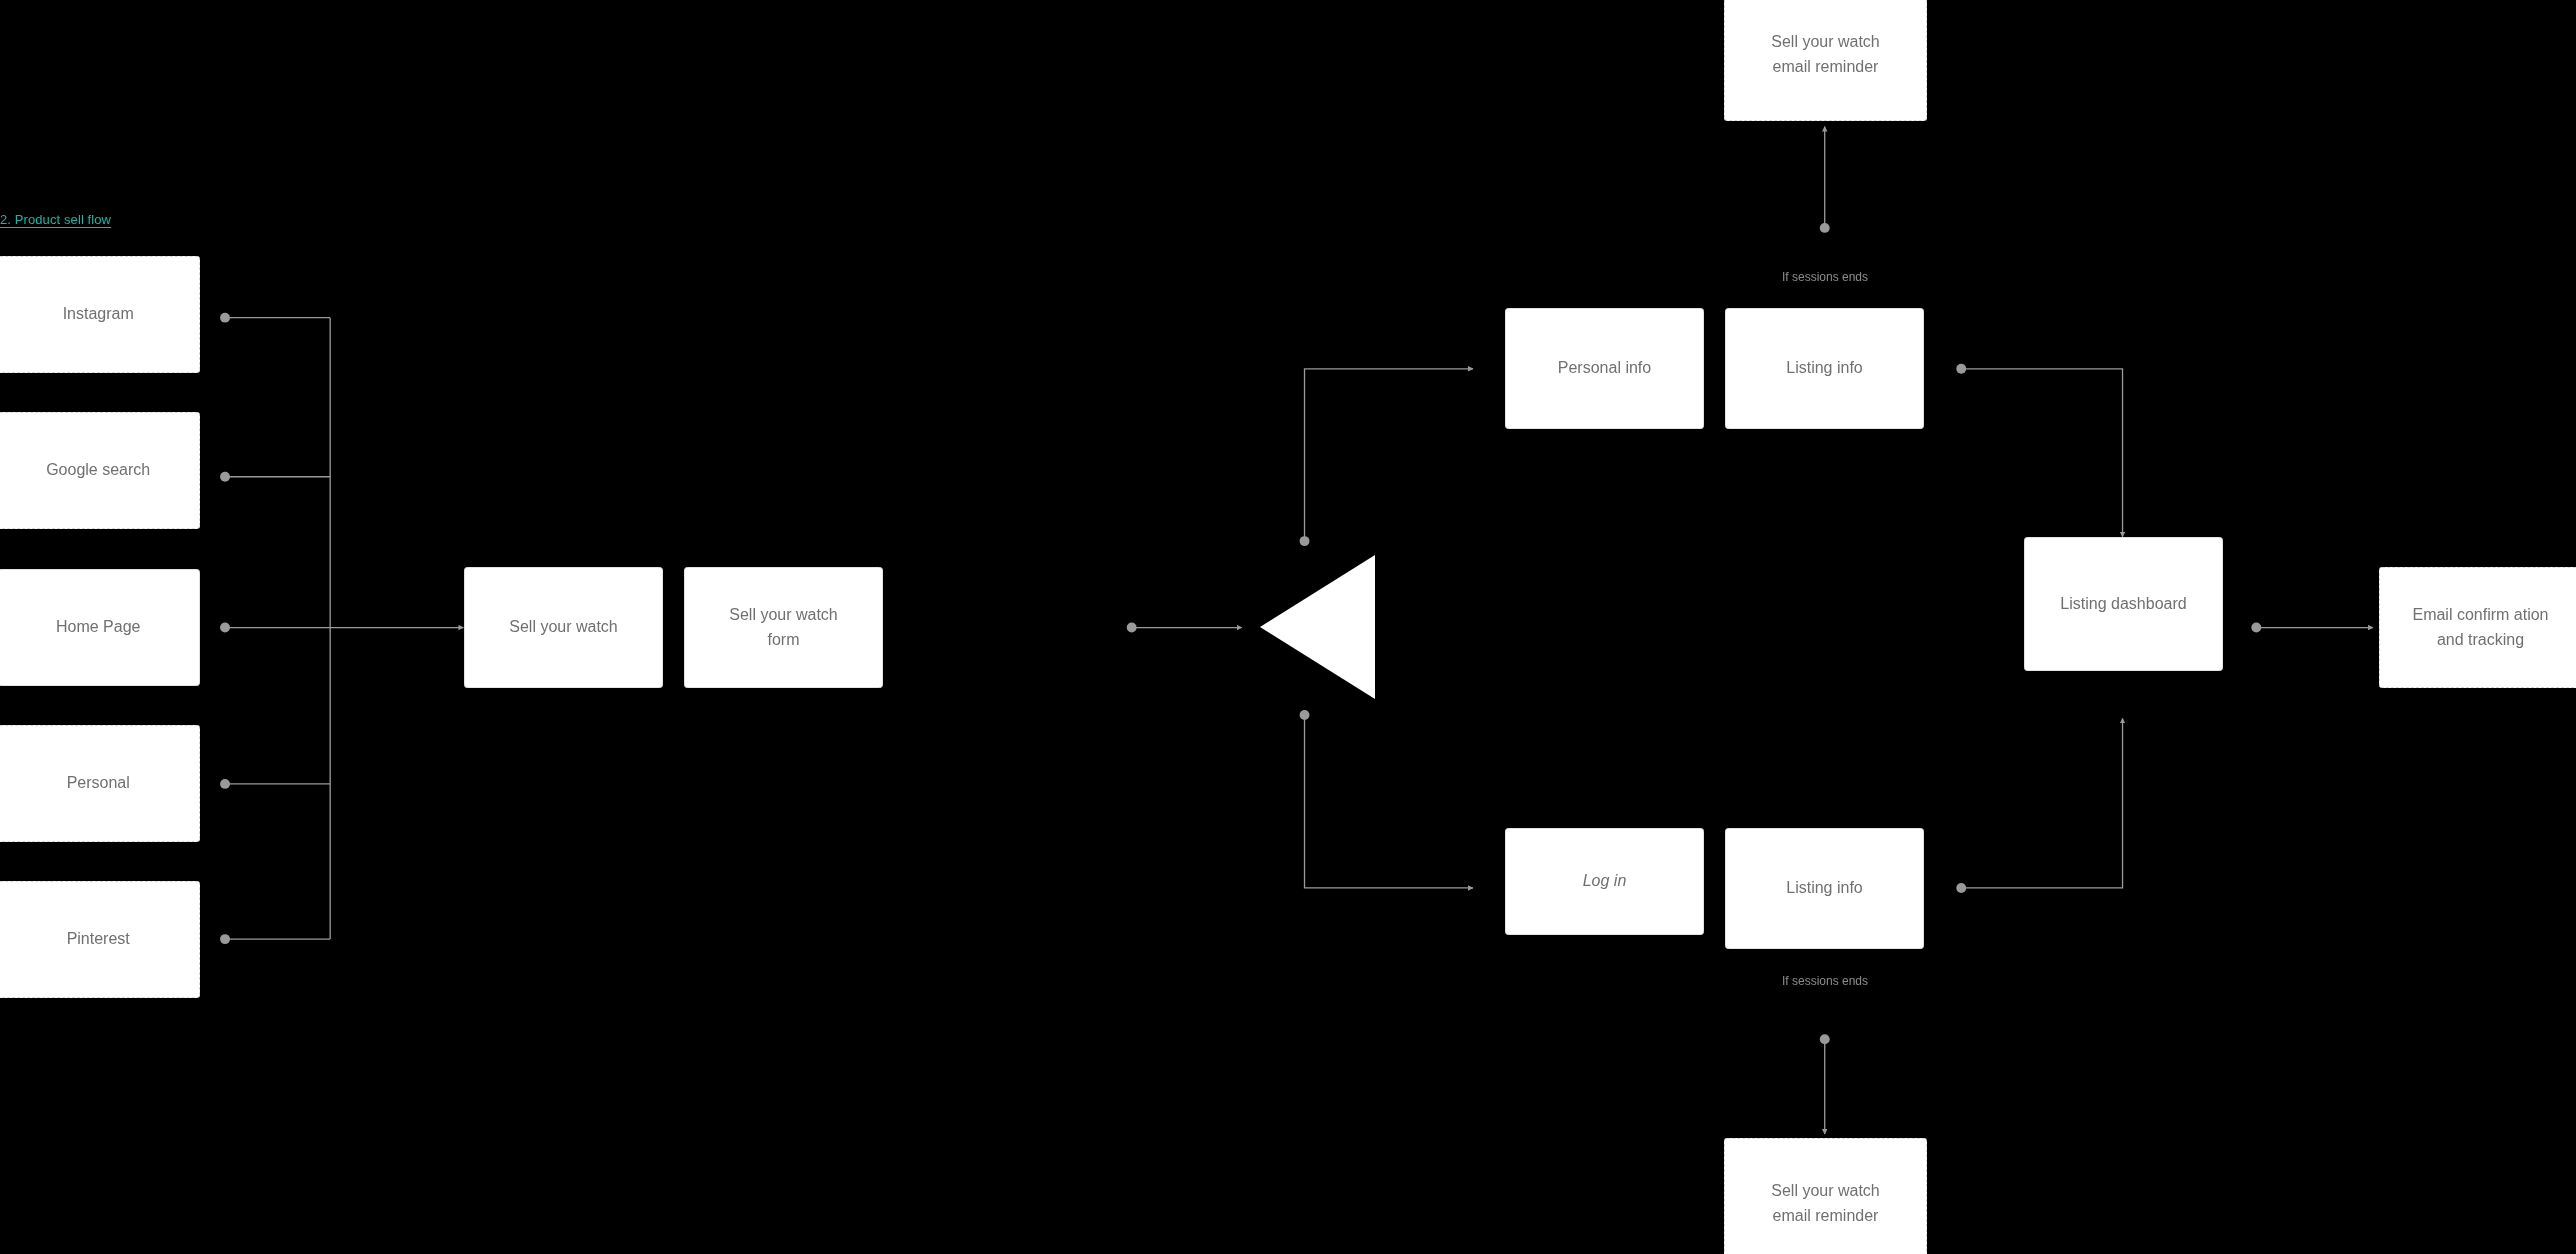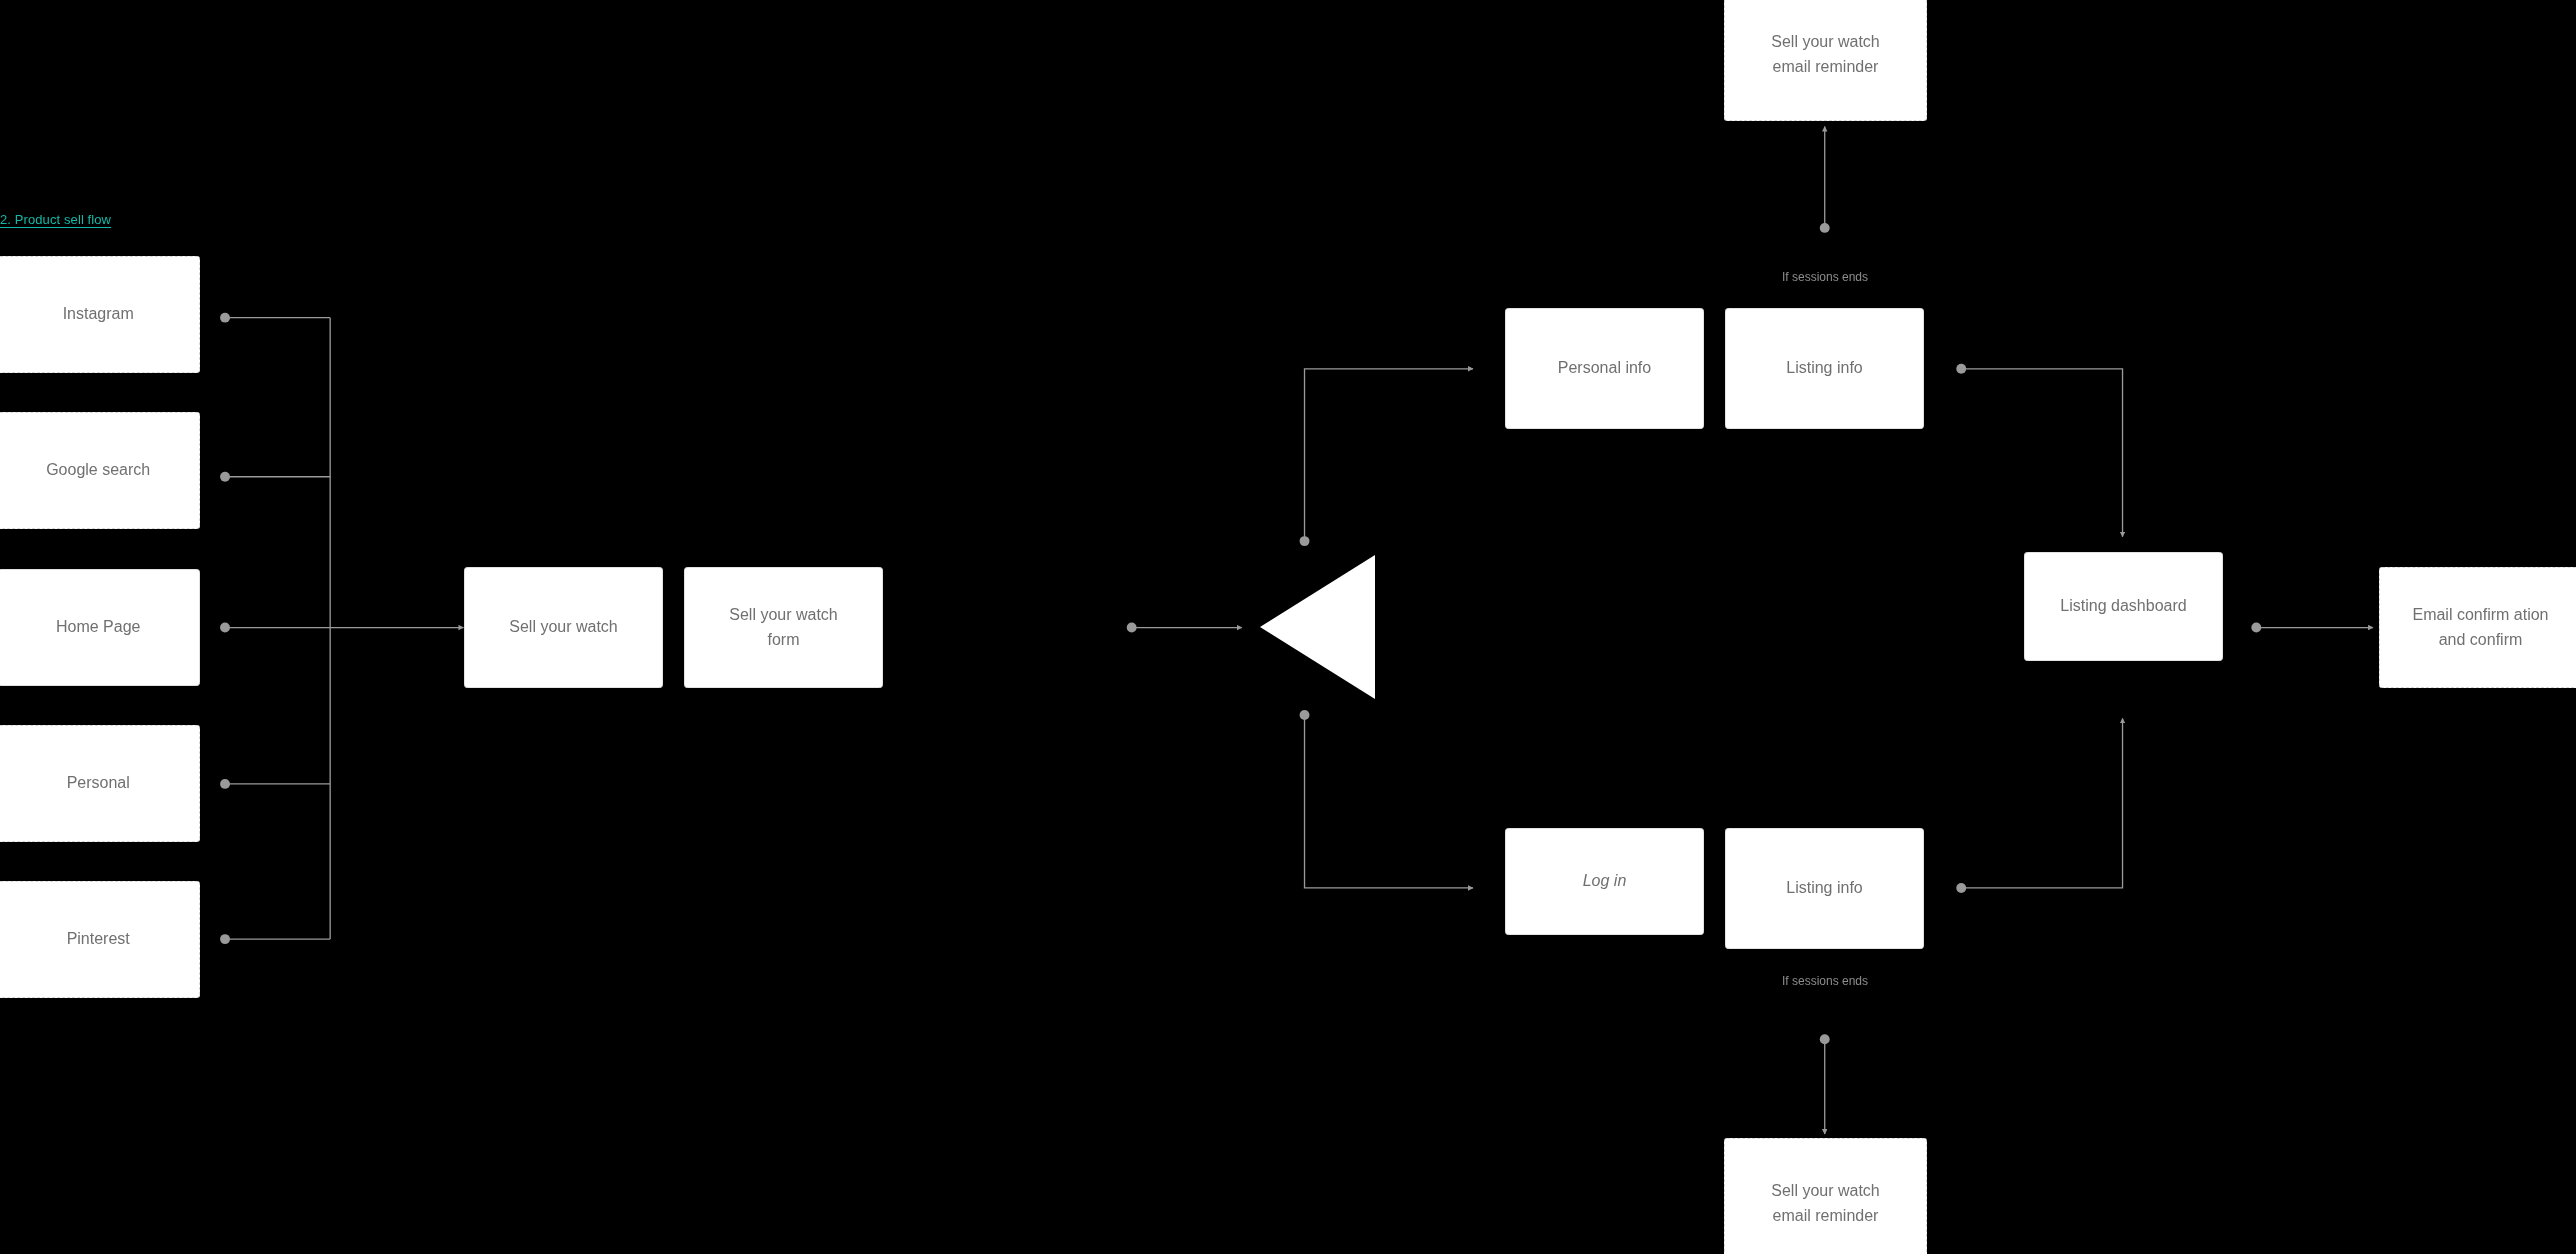--- a/index.html
+++ b/index.html
@@ -168,27 +168,27 @@
   </div>
 
   <div class="node node--solid" style="left:1505px; top:828px; width:199px; height:107px;font-style:italic;">
     <span class="ln">Log in</span>
   </div>
 
   <div class="node node--solid" style="left:1725px; top:828px; width:199px; height:121px;">
     <span class="ln">Listing info</span>
   </div>
 
-  <div class="node node--solid" style="left:2024px; top:552px; width:199px; height:109px;">
+  <div class="node node--solid" style="left:2024px; top:537px; width:199px; height:134px;">
     <span class="ln">Listing dashboard</span>
   </div>
 
   <div class="node node--dashed" style="left:2379px; top:567px; width:203px; height:121px;">
     <span class="ln">Email confirm ation</span>
-    <span class="ln">and confirm</span>
+    <span class="ln">and tracking</span>
   </div>
 
   <div class="node node--dashed" style="left:1724px; top:-11px; width:203px; height:132px;">
     <span class="ln">Sell your watch</span>
     <span class="ln">email reminder</span>
   </div>
 
   <div class="node node--dashed" style="left:1724px; top:1138px; width:203px; height:132px;">
     <span class="ln">Sell your watch</span>
     <span class="ln">email reminder</span>

